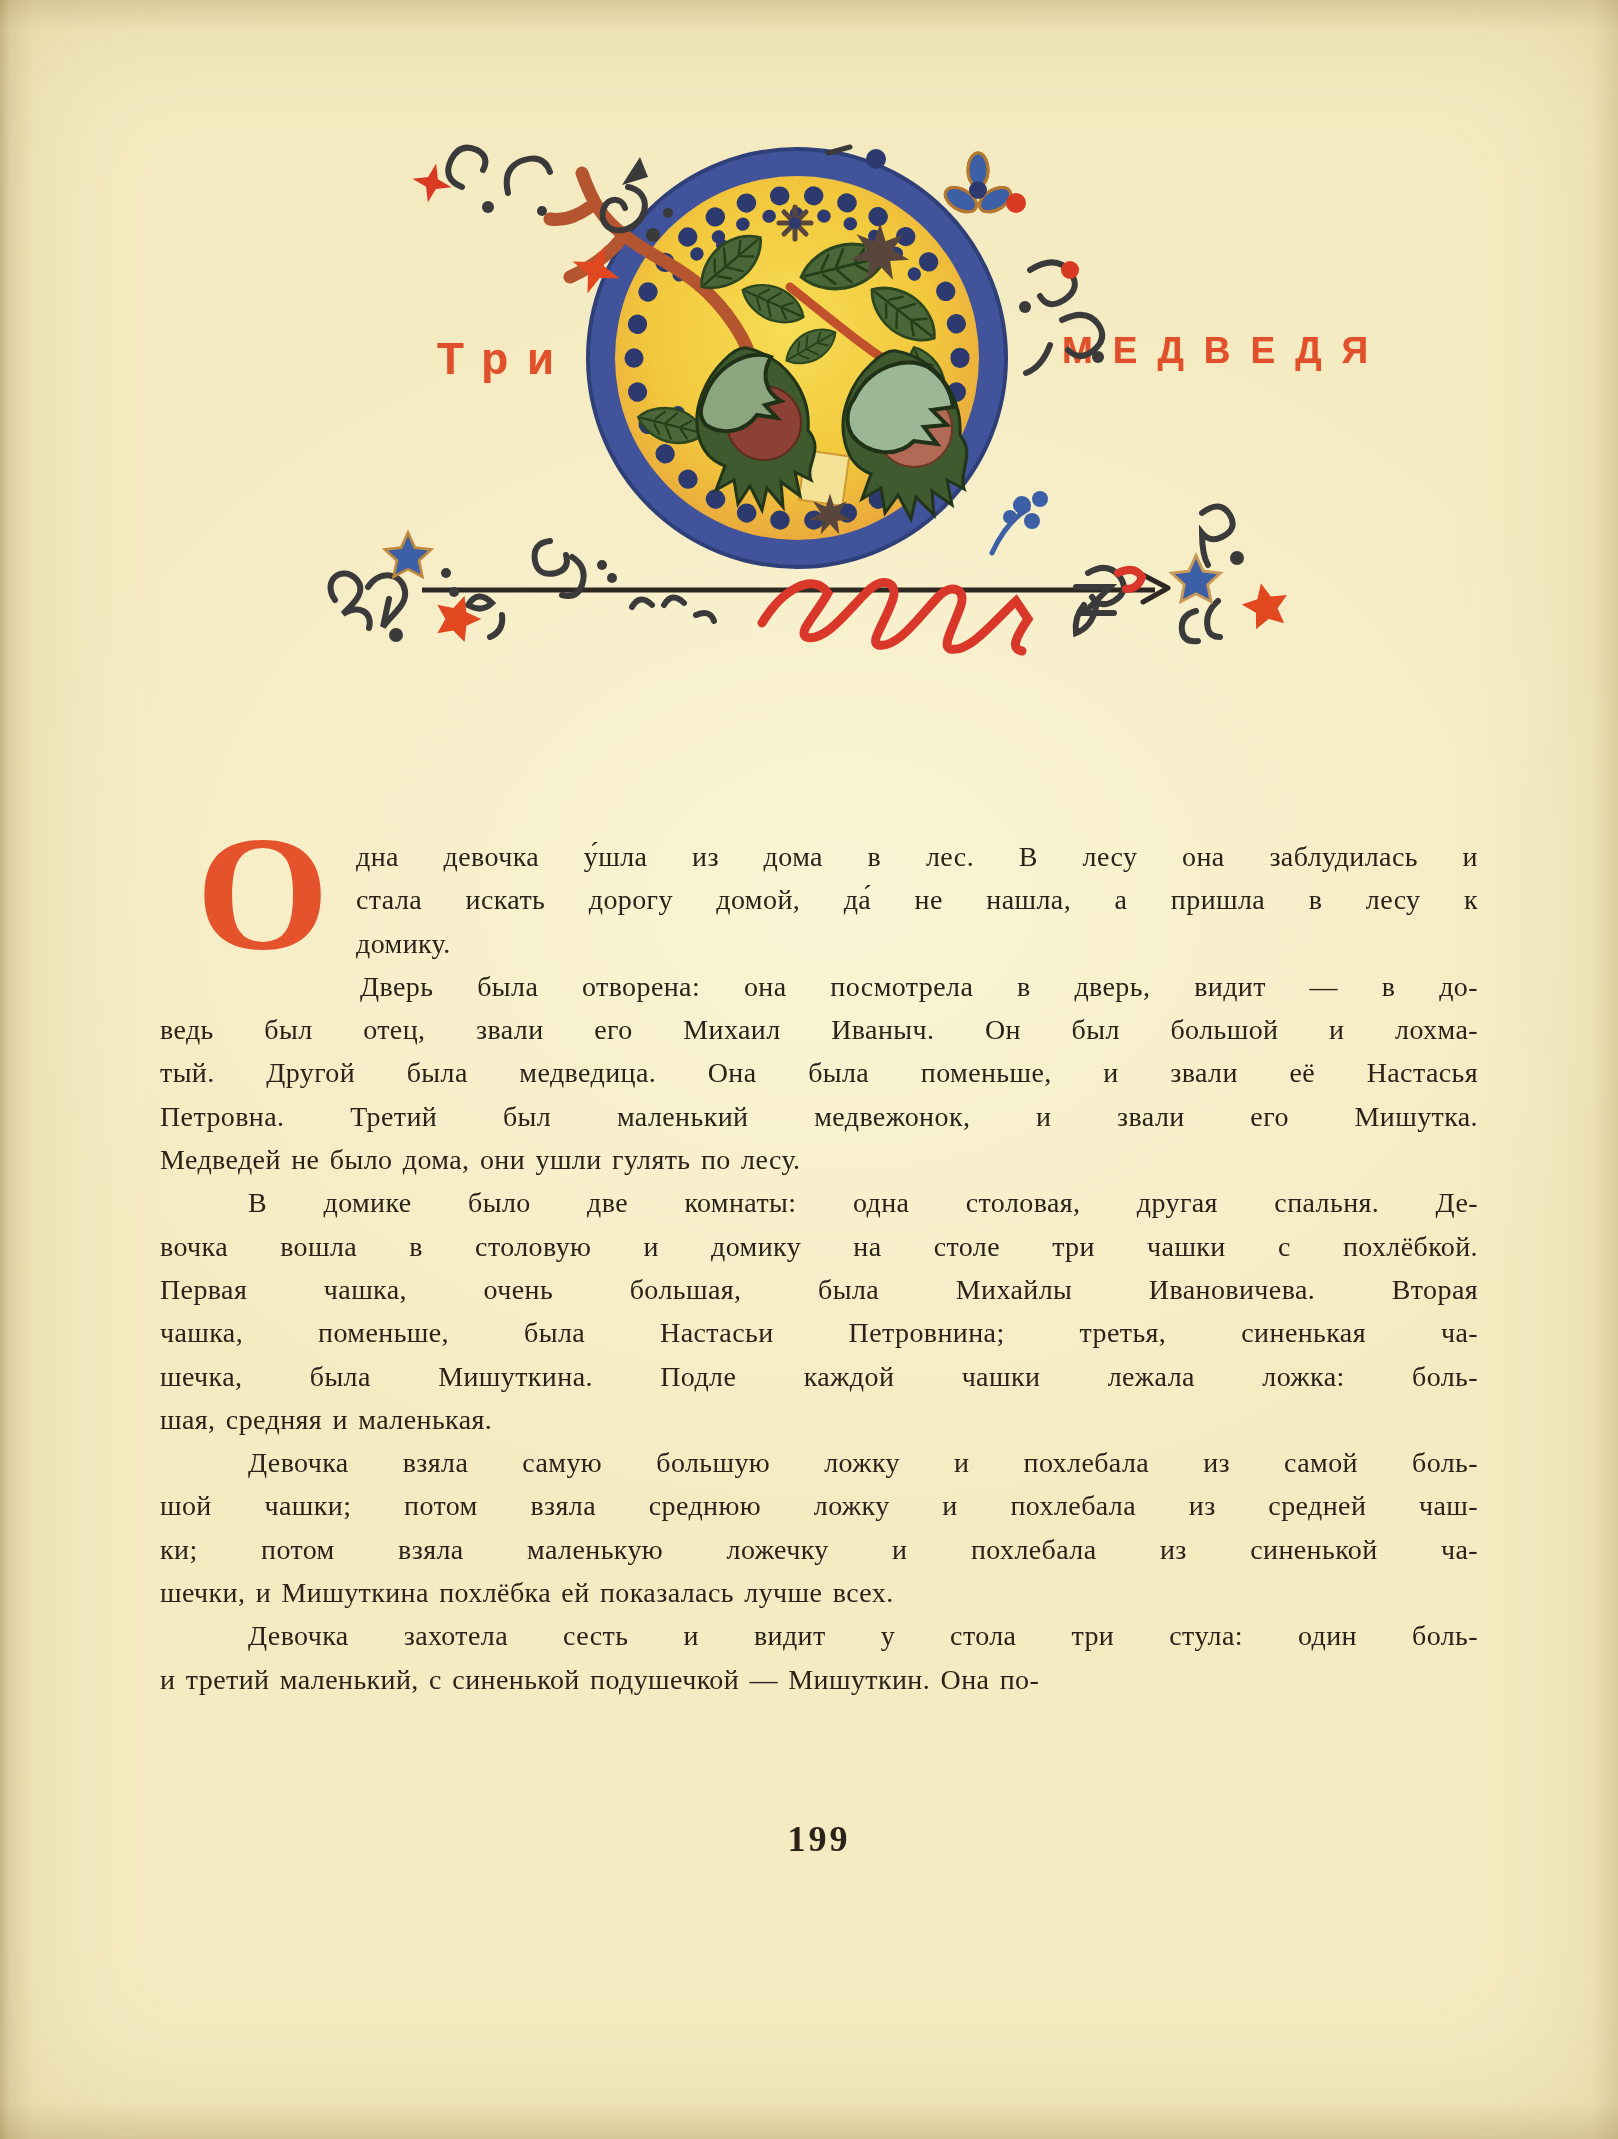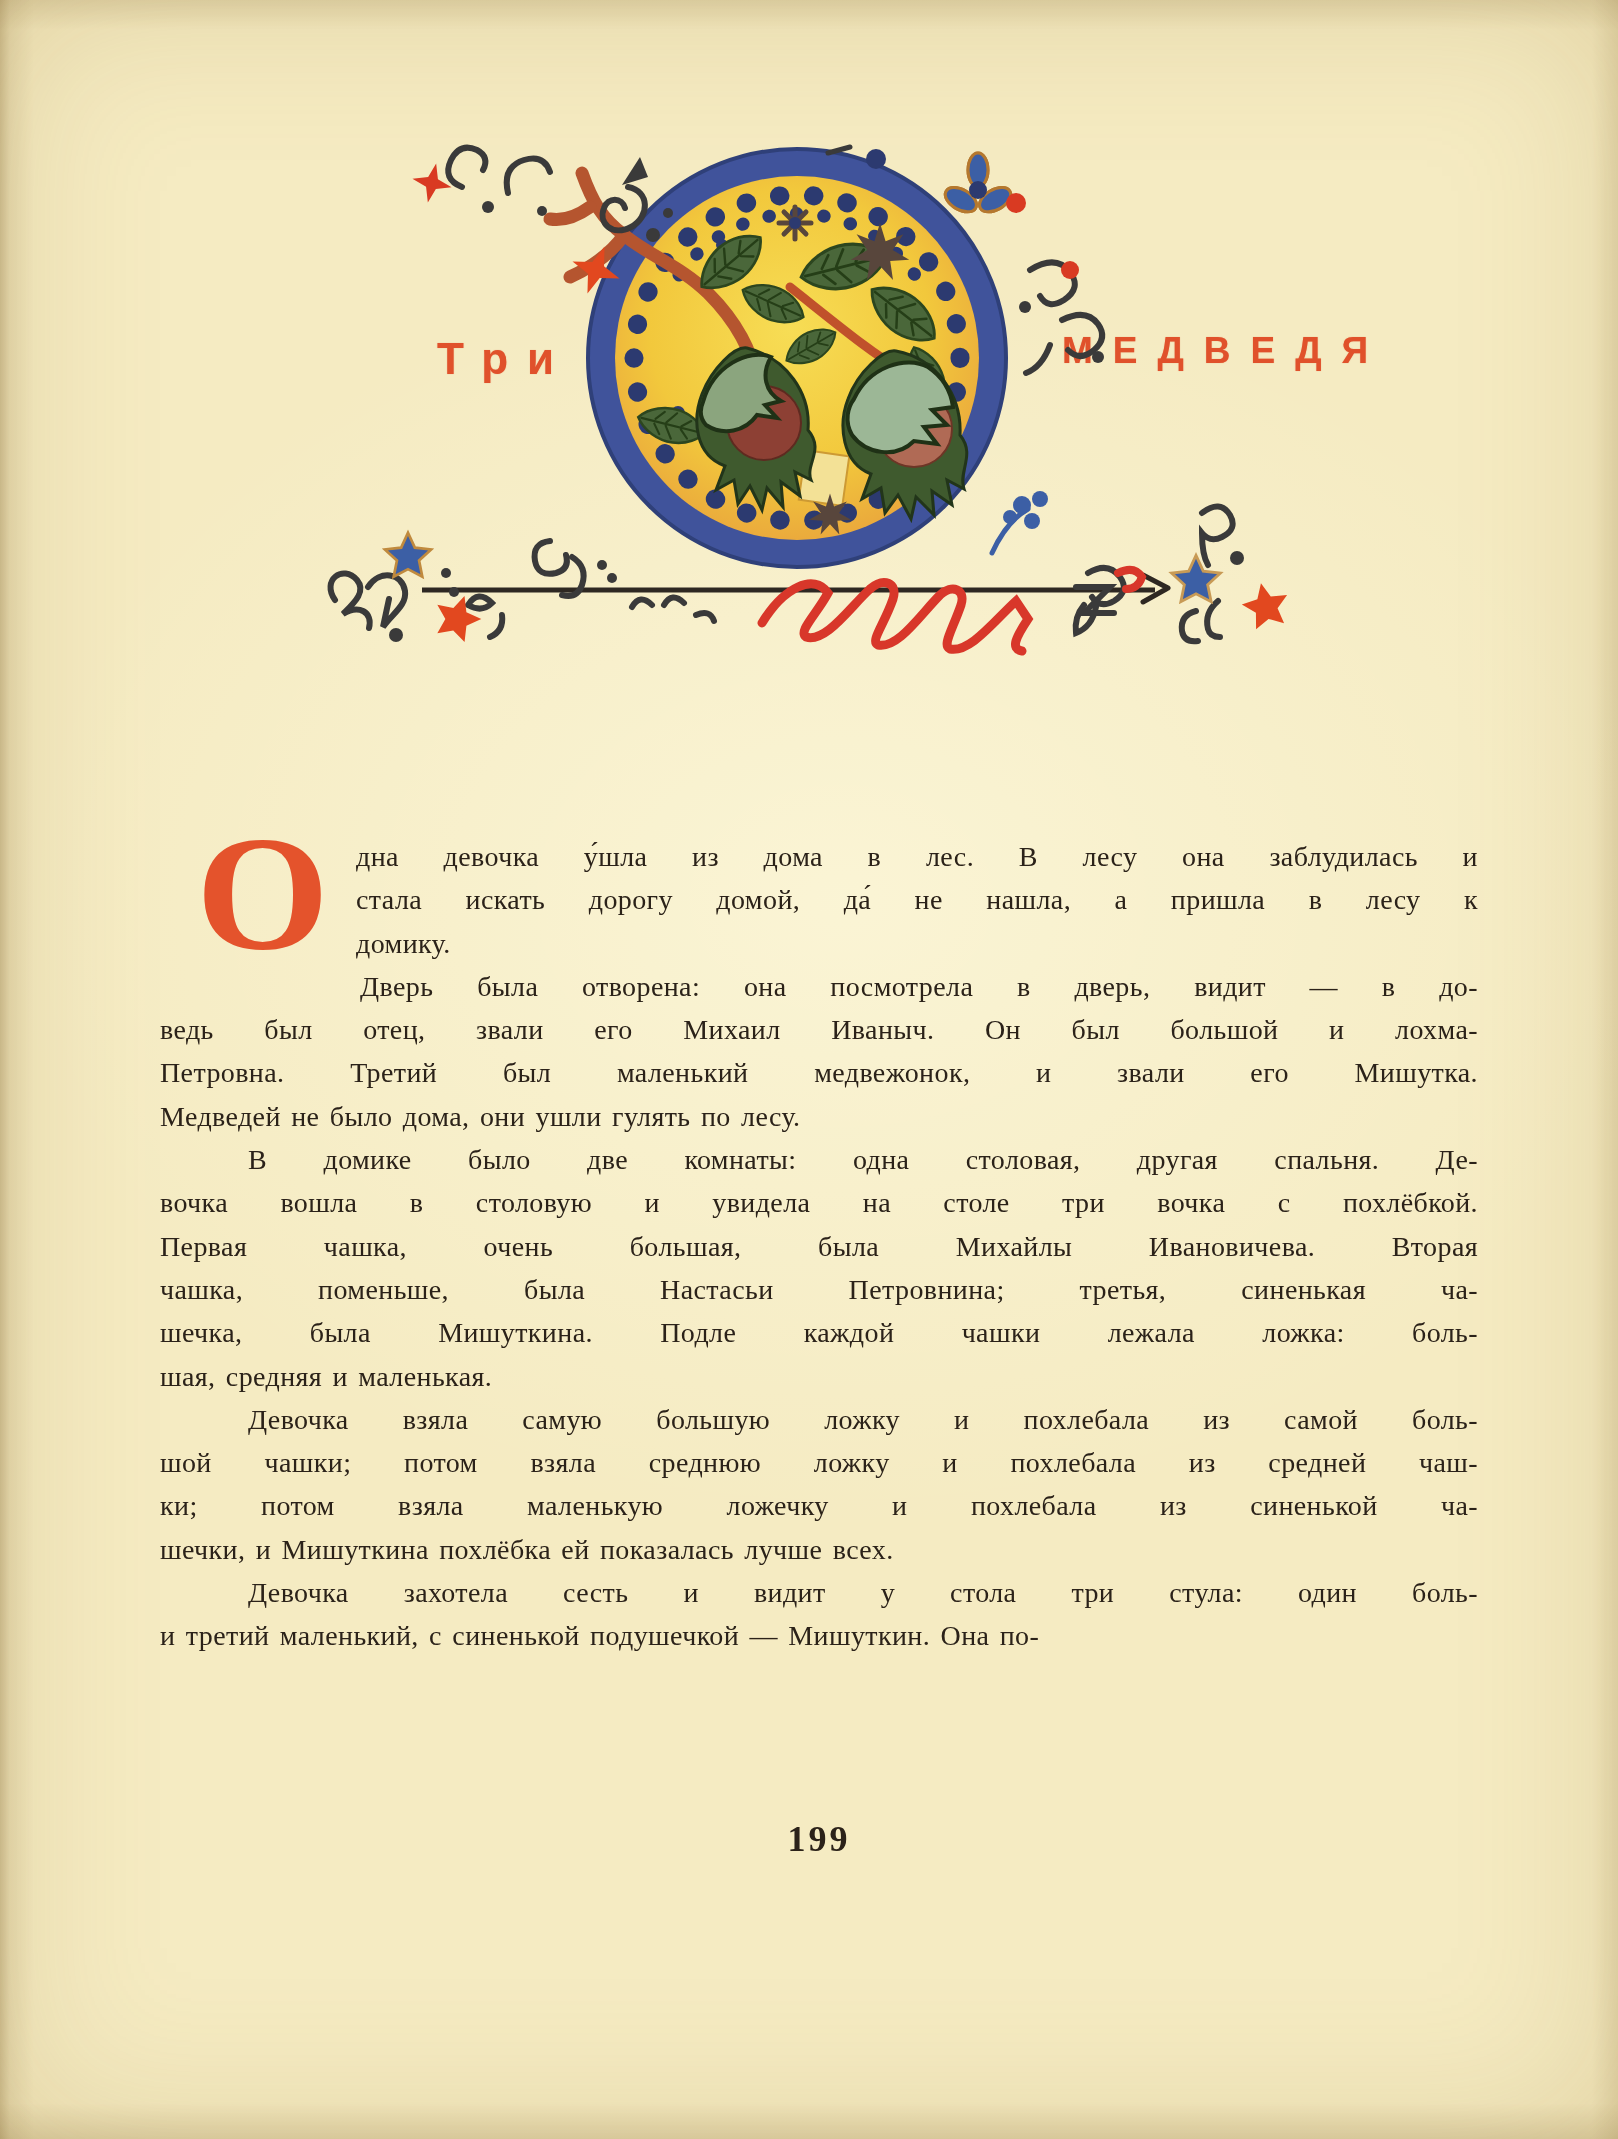--- a/index.html
+++ b/index.html
@@ -227,24 +227,25 @@
   </svg>
 
   <div class="dropcap">О</div>
 
   <div class="story">
       <div class="line beside">дна девочка у́шла из дома в лес. В лесу она заблудилась и</div>
       <div class="line beside">стала искать дорогу домой, да́ не нашла, а пришла в лесу к</div>
       <div class="line beside last">домику.</div>
       <div class="line start-deep">Дверь была отворена: она посмотрела в дверь, видит — в до-</div>
       <div class="line">ведь был отец, звали его Михаил Иваныч. Он был большой и лохма-</div>
+      <div class="line">тый. Другой была медведица. Она была поменьше, и звали её Настасья</div>
       <div class="line">Петровна. Третий был маленький медвежонок, и звали его Мишутка.</div>
       <div class="line last">Медведей не было дома, они ушли гулять по лесу.</div>
       <div class="line start">В домике было две комнаты: одна столовая, другая спальня. Де-</div>
-      <div class="line">вочка вошла в столовую и увидела на столе три вочка с похлёбкой.</div>
+      <div class="line">вочка вошла в столовую и домику на столе три чашки с похлёбкой.</div>
       <div class="line">Первая чашка, очень большая, была Михайлы Ивановичева. Вторая</div>
       <div class="line">чашка, поменьше, была Настасьи Петровнина; третья, синенькая ча-</div>
       <div class="line">шечка, была Мишуткина. Подле каждой чашки лежала ложка: боль-</div>
       <div class="line last">шая, средняя и маленькая.</div>
       <div class="line start">Девочка взяла самую большую ложку и похлебала из самой боль-</div>
       <div class="line">шой чашки; потом взяла среднюю ложку и похлебала из средней чаш-</div>
       <div class="line">ки; потом взяла маленькую ложечку и похлебала из синенькой ча-</div>
       <div class="line last">шечки, и Мишуткина похлёбка ей показалась лучше всех.</div>
       <div class="line start">Девочка захотела сесть и видит у стола три стула: один боль-</div>
       <div class="line last">и третий маленький, с синенькой подушечкой — Мишуткин. Она по-</div>

